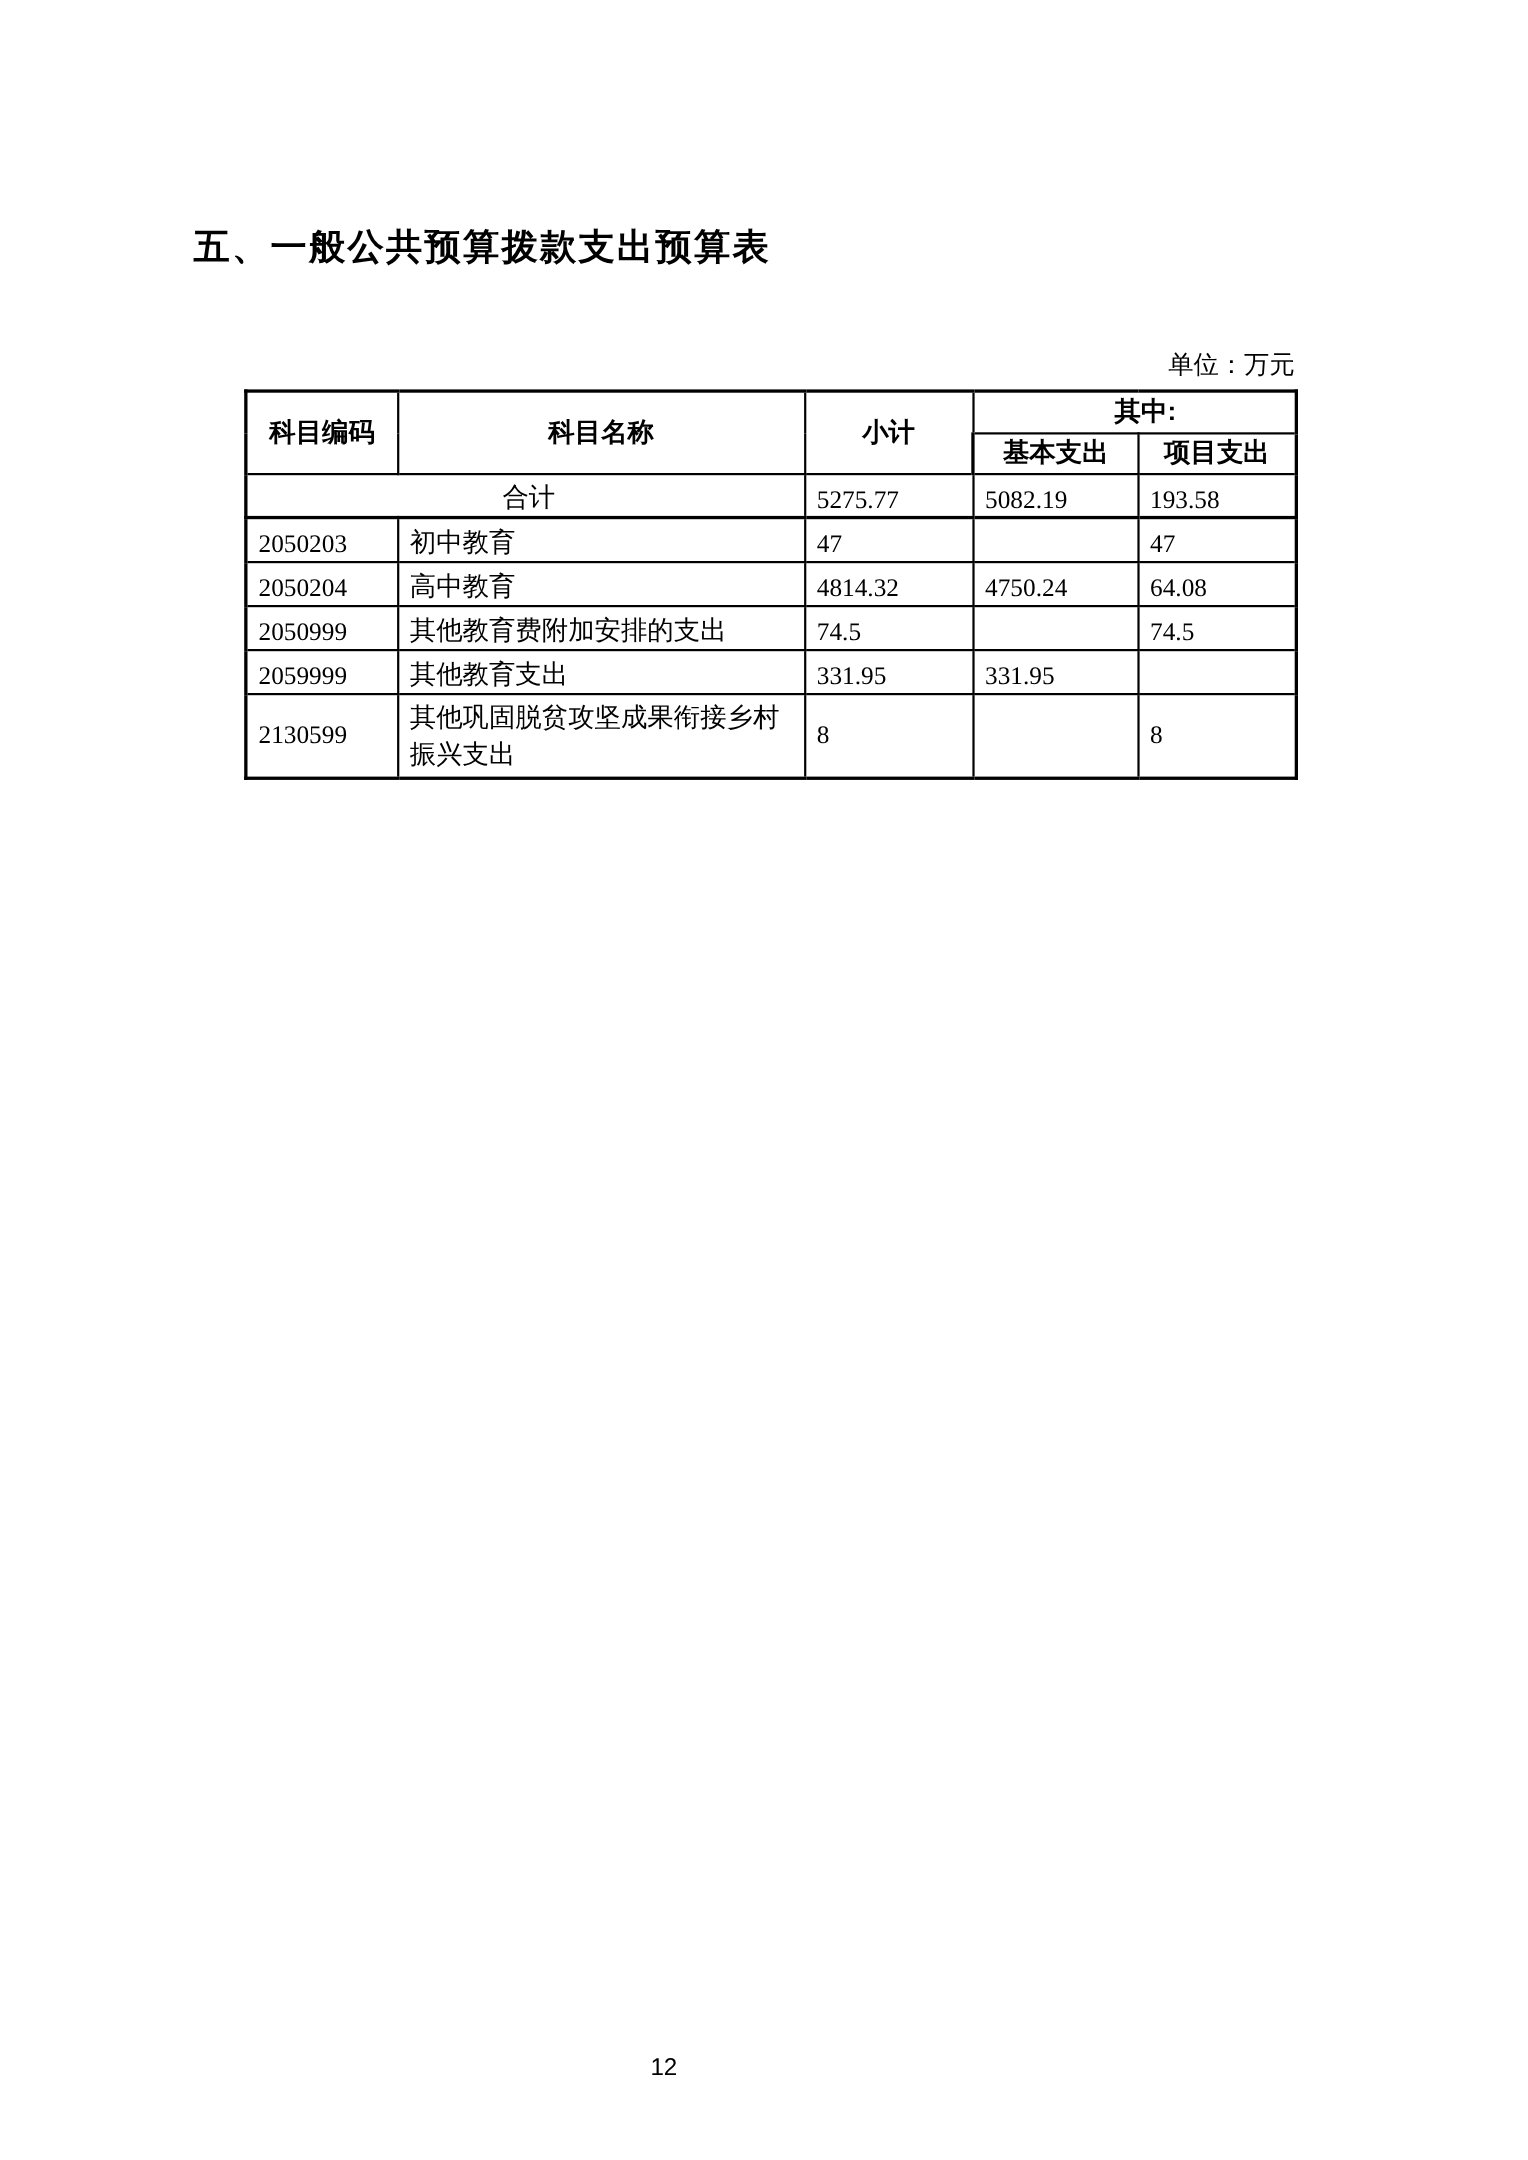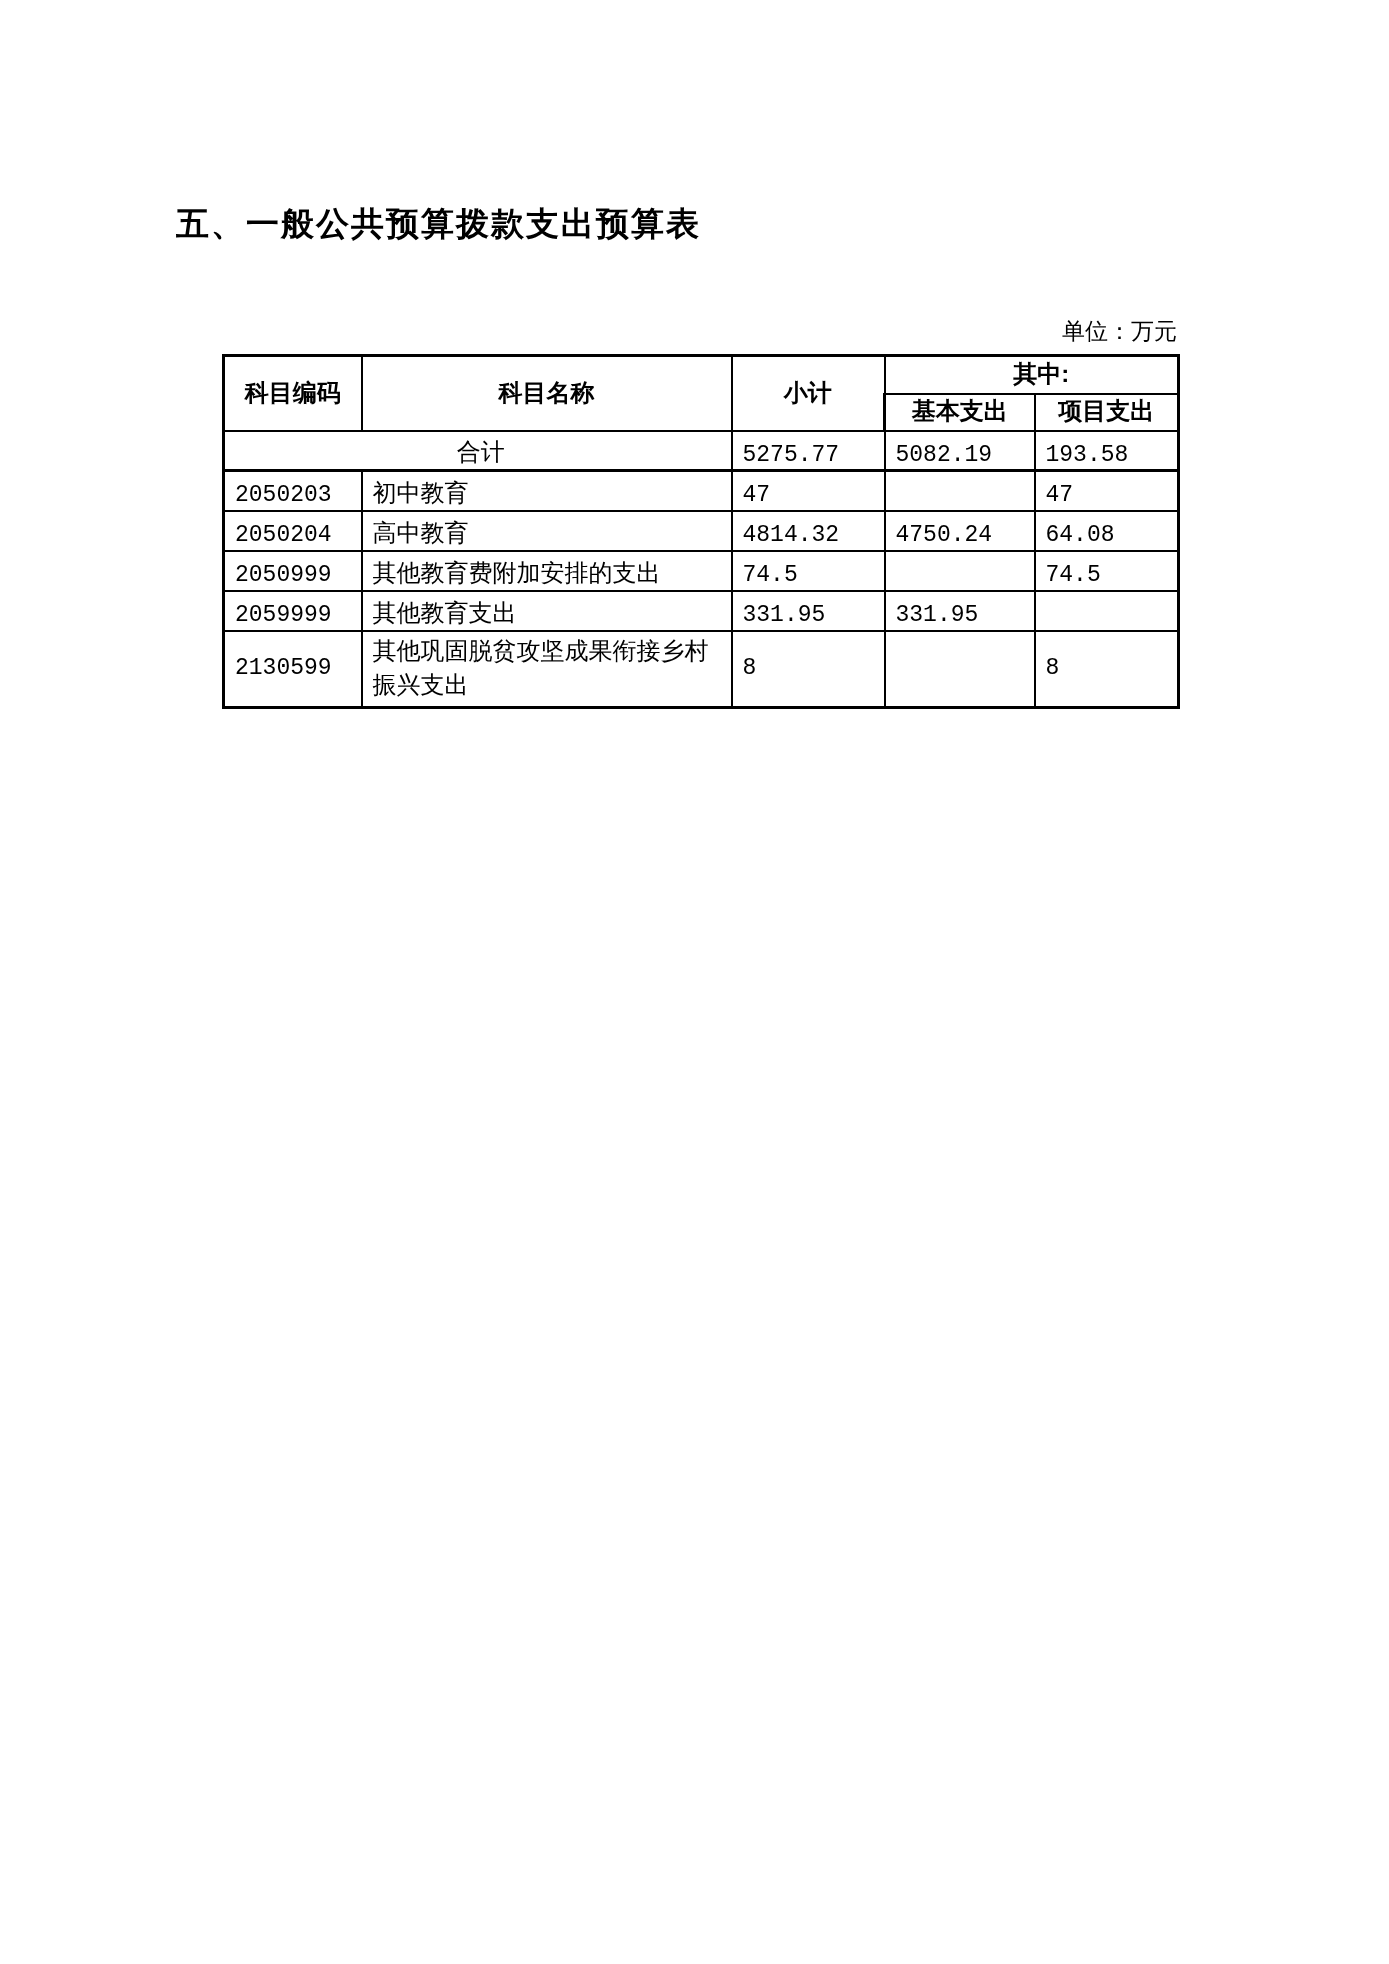--- a/index.html
+++ b/index.html
@@ -53,21 +53,20 @@
     top: 354px;
     width: 955px;
     border-collapse: collapse;
     table-layout: fixed;
     font-size: 23px;
   }
   table.budget-table th,
   table.budget-table td {
     border: 2px solid #000000;
     overflow: hidden;
-    font-family: Liberation Mono, monospace;
   }
   
   table.budget-table { border: 3px solid #f97316; }
   table.budget-table tr > *:first-child { border-left: 3px solid #000000; }
   table.budget-table tr > *:last-child  { border-right: 3px solid #000000; }
   table.budget-table thead tr:first-child > * { border-top: 3px solid #000000; }
   table.budget-table tbody tr:last-child > * { border-bottom: 3px solid #000000; }
 
   table.budget-table th {
     font-family: "Liberation Sans", "DejaVu Sans", sans-serif;
@@ -184,14 +183,15 @@
       <tr class="tall-row tall-h">
         <td class="code-cell">2130599</td>
         <td class="name-cell">其他巩固脱贫攻坚成果衔接乡村振兴支出</td>
         <td class="num-cell">8</td>
         <td class="num-cell"></td>
         <td class="num-cell">8</td>
       </tr>
     </tbody>
   </table>
 
+  <div class="page-number">12</div>
 
 </div>
 
 </body></html>

